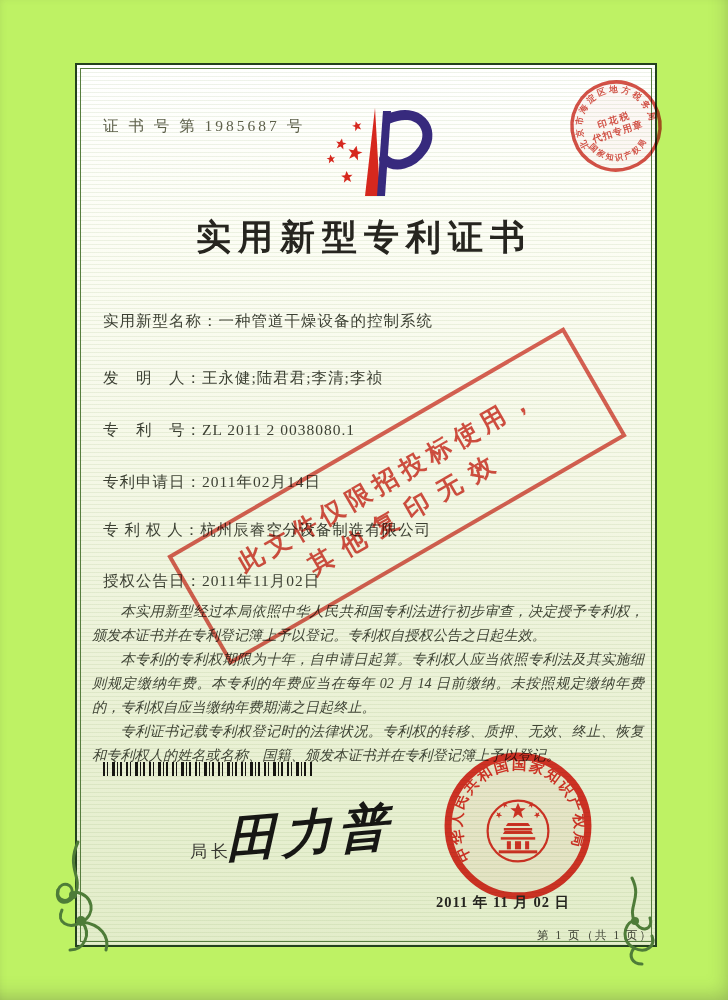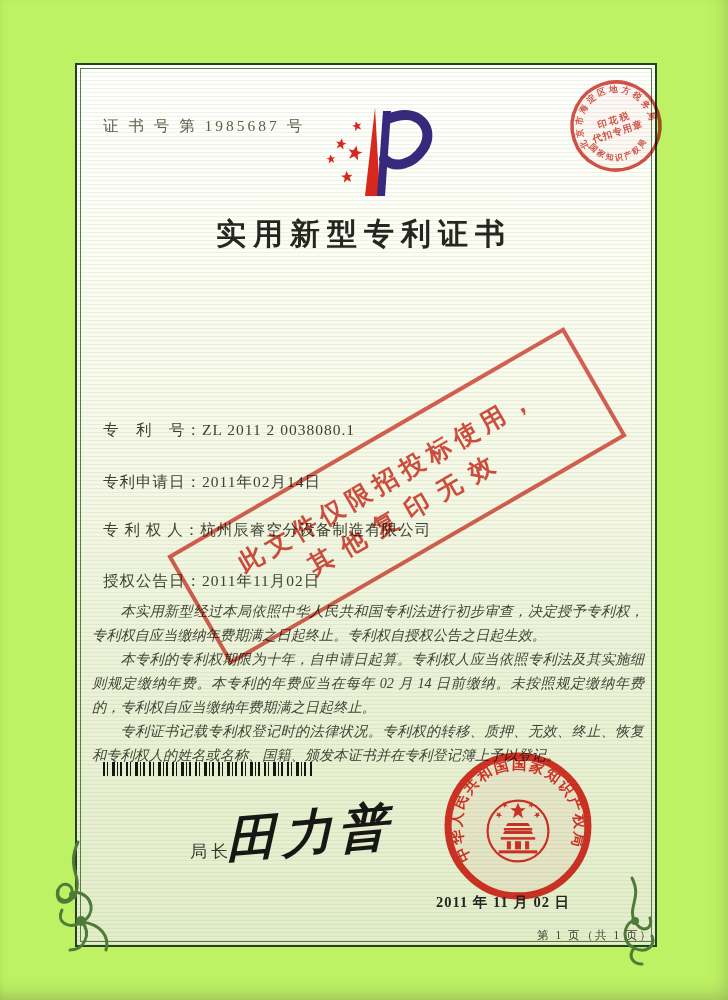--- a/index.html
+++ b/index.html
@@ -25,21 +25,21 @@
     position:absolute;left:103px;top:116px;
     font-size:15.5px;letter-spacing:3px;color:#5d604a;
   }
   .logo{position:absolute;left:295px;top:96px;width:140px;height:104px;}
   .tax-stamp{
     position:absolute;left:566px;top:76px;width:100px;height:100px;
     transform:rotate(-18deg);opacity:.88;mix-blend-mode:multiply;
   }
   .title{
     position:absolute;left:75px;top:214px;width:578px;
-    text-align:center;font-size:30px;font-weight:700;color:#26251f;letter-spacing:7px;
+    text-align:center;font-size:35px;font-weight:700;color:#26251f;letter-spacing:7px;
   }
   .field{
     position:absolute;left:103px;width:520px;
     font-size:15.5px;color:#3c4033;letter-spacing:1px;white-space:nowrap;
   }
   .field .val{color:#3c4033;}
   .f-name{top:311px}
   .f-inventors{top:368px}
   .f-patno{top:420px}
   .f-filing{top:472px}
@@ -128,35 +128,41 @@
     </text>
     <text font-size="8" font-weight="700" fill="#cf3a2e" letter-spacing="2">
       <textPath href="#taxBottom">国家知识产权局</textPath>
     </text>
     <text x="50" y="47" text-anchor="middle" font-size="9.5" font-weight="700" fill="#cf3a2e" letter-spacing="2">印花税</text>
     <text x="50" y="59" text-anchor="middle" font-size="9.5" font-weight="700" fill="#cf3a2e" letter-spacing="1">代扣专用章</text>
   </svg>
 
   <div class="title">实用新型专利证书</div>
 
+  <div class="field f-name">
+    <span>实用新型名称：</span><span class="val">一种管道干燥设备的控制系统</span>
+  </div>
+  <div class="field f-inventors">
+    <span>发　明　人：</span><span class="val">王永健;陆君君;李清;李祯</span>
+  </div>
   <div class="field f-patno">
     <span>专　利　号：</span><span class="val">ZL 2011 2 0038080.1</span>
   </div>
   <div class="field f-filing">
     <span>专利申请日：</span><span class="val">2011年02月14日</span>
   </div>
   <div class="field f-patentee">
     <span>专 利 权 人：</span><span class="val">杭州辰睿空分设备制造有限公司</span>
   </div>
   <div class="field f-grant">
     <span>授权公告日：</span><span class="val">2011年11月02日</span>
   </div>
 
   <div class="body-text">
-    <p>本实用新型经过本局依照中华人民共和国专利法进行初步审查，决定授予专利权，专利权自应当缴纳年费期满之日起终止。专利权自授权公告之日起生效。</p>
+    <p>本实用新型经过本局依照中华人民共和国专利法进行初步审查，决定授予专利权，颁发本证书并在专利登记簿上予以登记。专利权自授权公告之日起生效。</p>
     <p>本专利的专利权期限为十年，自申请日起算。专利权人应当依照专利法及其实施细则规定缴纳年费。本专利的年费应当在每年 02 月 14 日前缴纳。未按照规定缴纳年费的，专利权自应当缴纳年费期满之日起终止。</p>
     <p>专利证书记载专利权登记时的法律状况。专利权的转移、质押、无效、终止、恢复和专利权人的姓名或名称、国籍、颁发本证书并在专利登记簿上予以登记。</p>
   </div>
 
   <div class="barcode"></div>
 
   <div class="director-label">局长</div>
   <div class="signature">田力普</div>
 
   <svg class="big-seal" viewBox="0 0 150 150">

